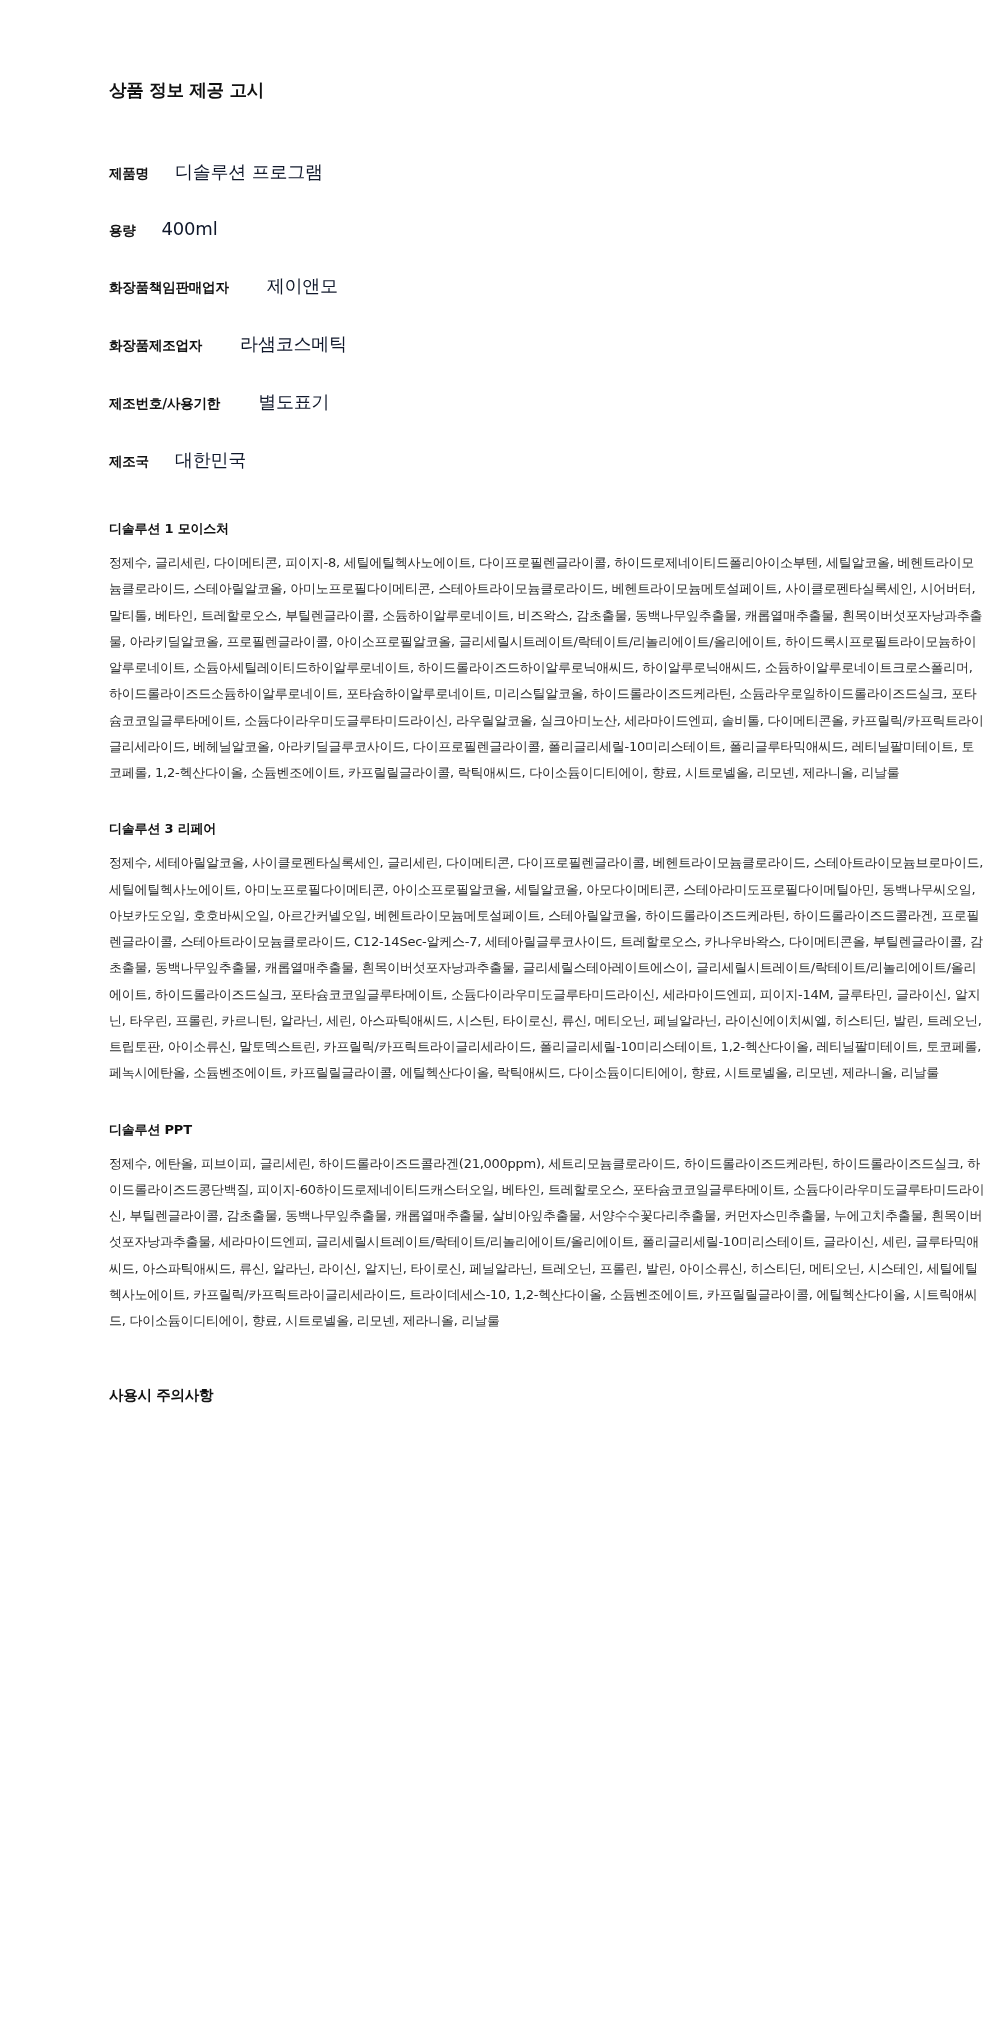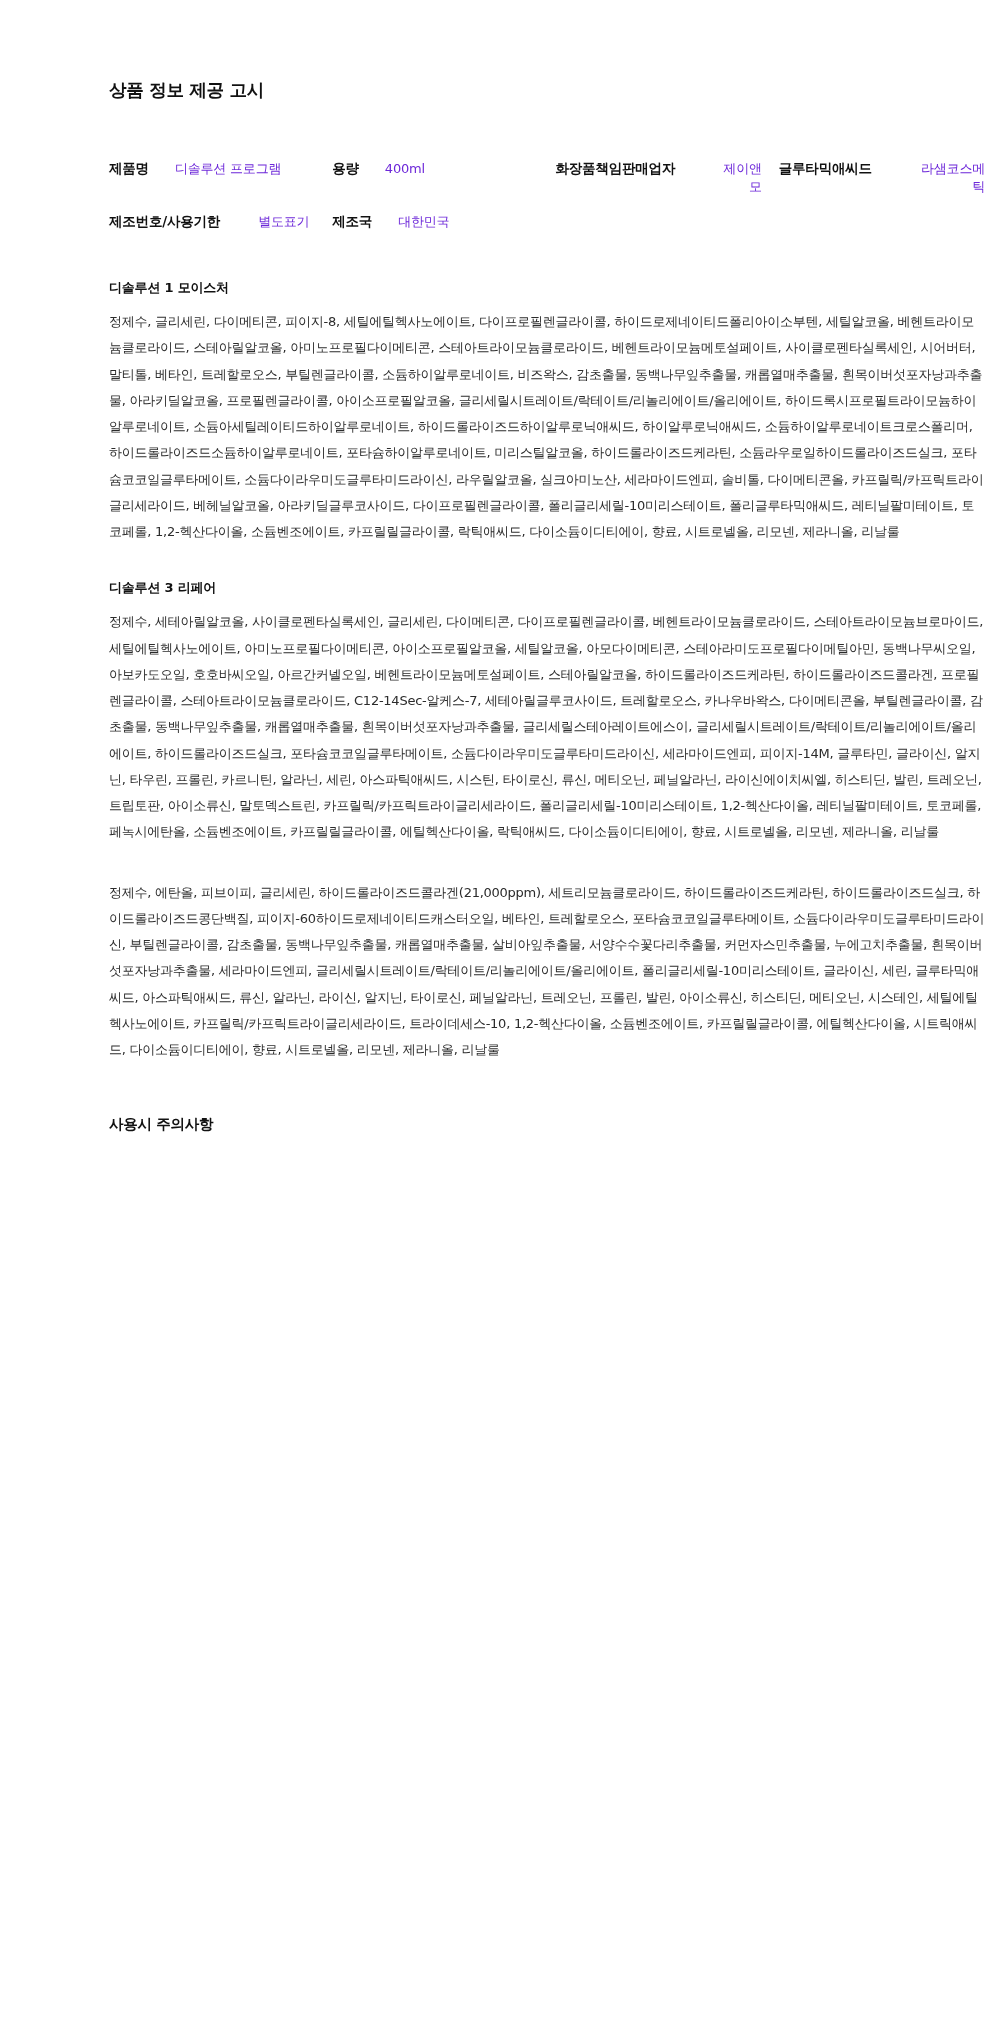--- a/index.html
+++ b/index.html
@@ -24,41 +24,40 @@
     font-size: 17.5px;
     font-weight: 700;
     letter-spacing: -0.3px;
     color: #111111;
     margin: 0 0 58px 0;
   }
 
   
   .info-grid {
     display: grid;
-    grid-template-columns: 1fr 1fr 1fr 1fr;
+    grid-template-columns: 1fr;
     row-gap: 34px;
     column-gap: 0px;
     margin-bottom: 48px;
-    gap: 17px;
   }
   .info-cell {
     display: flex;
     align-items: baseline;
   }
   .info-label {
     font-size: 13.5px;
     font-weight: 700;
     color: #111111;
     letter-spacing: -0.2px;
     white-space: nowrap;
   }
   .info-value {
-    font-size: 13px;
+    font-size: 18px;
     font-weight: 400;
-    color: #6d28d9;
+    color: #0f172a;
     letter-spacing: -0.2px;
     margin-left: 26px;
   }
   .info-cell.wide .info-value { margin-left: 38px; text-align: right; }
 
   
   .section-title {
     font-size: 14.5px;
     font-weight: 700;
     color: #111111;
@@ -107,21 +106,21 @@
     </div>
     <div class="info-cell">
       <span class="info-label">용량</span>
       <span class="info-value">400ml</span>
     </div>
     <div class="info-cell wide">
       <span class="info-label">화장품책임판매업자</span>
       <span class="info-value">제이앤모</span>
     </div>
     <div class="info-cell wide">
-      <span class="info-label">글루타믹애씨드</span>
+      <span class="info-label">화장품제조업자</span>
       <span class="info-value">라샘코스메틱</span>
     </div>
     <div class="info-cell wide">
       <span class="info-label">제조번호/사용기한</span>
       <span class="info-value">별도표기</span>
     </div>
     <div class="info-cell">
       <span class="info-label">제조국</span>
       <span class="info-value">대한민국</span>
     </div>
@@ -133,20 +132,21 @@
       <h3 class="block-title">디솔루션 1 모이스처</h3>
       <p class="block-body">정제수, 글리세린, 다이메티콘, 피이지-8, 세틸에틸헥사노에이트, 다이프로필렌글라이콜, 하이드로제네이티드폴리아이소부텐, 세틸알코올, 베헨트라이모늄클로라이드, 스테아릴알코올, 아미노프로필다이메티콘, 스테아트라이모늄클로라이드, 베헨트라이모늄메토설페이트, 사이클로펜타실록세인, 시어버터, 말티톨, 베타인, 트레할로오스, 부틸렌글라이콜, 소듐하이알루로네이트, 비즈왁스, 감초출물, 동백나무잎추출물, 캐롭열매추출물, 흰목이버섯포자낭과추출물, 아라키딜알코올, 프로필렌글라이콜, 아이소프로필알코올, 글리세릴시트레이트/락테이트/리놀리에이트/올리에이트, 하이드록시프로필트라이모늄하이알루로네이트, 소듐아세틸레이티드하이알루로네이트, 하이드롤라이즈드하이알루로닉애씨드, 하이알루로닉애씨드, 소듐하이알루로네이트크로스폴리머, 하이드롤라이즈드소듐하이알루로네이트, 포타슘하이알루로네이트, 미리스틸알코올, 하이드롤라이즈드케라틴, 소듐라우로일하이드롤라이즈드실크, 포타슘코코일글루타메이트, 소듐다이라우미도글루타미드라이신, 라우릴알코올, 실크아미노산, 세라마이드엔피, 솔비톨, 다이메티콘올, 카프릴릭/카프릭트라이글리세라이드, 베헤닐알코올, 아라키딜글루코사이드, 다이프로필렌글라이콜, 폴리글리세릴-10미리스테이트, 폴리글루타믹애씨드, 레티닐팔미테이트, 토코페롤, 1,2-헥산다이올, 소듐벤조에이트, 카프릴릴글라이콜, 락틱애씨드, 다이소듐이디티에이, 향료, 시트로넬올, 리모넨, 제라니올, 리날룰</p>
     </div>
 
     <div class="block">
       <h3 class="block-title">디솔루션 3 리페어</h3>
       <p class="block-body">정제수, 세테아릴알코올, 사이클로펜타실록세인, 글리세린, 다이메티콘, 다이프로필렌글라이콜, 베헨트라이모늄클로라이드, 스테아트라이모늄브로마이드, 세틸에틸헥사노에이트, 아미노프로필다이메티콘, 아이소프로필알코올, 세틸알코올, 아모다이메티콘, 스테아라미도프로필다이메틸아민, 동백나무씨오일, 아보카도오일, 호호바씨오일, 아르간커넬오일, 베헨트라이모늄메토설페이트, 스테아릴알코올, 하이드롤라이즈드케라틴, 하이드롤라이즈드콜라겐, 프로필렌글라이콜, 스테아트라이모늄클로라이드, C12-14Sec-알케스-7, 세테아릴글루코사이드, 트레할로오스, 카나우바왁스, 다이메티콘올, 부틸렌글라이콜, 감초출물, 동백나무잎추출물, 캐롭열매추출물, 흰목이버섯포자낭과추출물, 글리세릴스테아레이트에스이, 글리세릴시트레이트/락테이트/리놀리에이트/올리에이트, 하이드롤라이즈드실크, 포타슘코코일글루타메이트, 소듐다이라우미도글루타미드라이신, 세라마이드엔피, 피이지-14M, 글루타민, 글라이신, 알지닌, 타우린, 프롤린, 카르니틴, 알라닌, 세린, 아스파틱애씨드, 시스틴, 타이로신, 류신, 메티오닌, 페닐알라닌, 라이신에이치씨엘, 히스티딘, 발린, 트레오닌, 트립토판, 아이소류신, 말토덱스트린, 카프릴릭/카프릭트라이글리세라이드, 폴리글리세릴-10미리스테이트, 1,2-헥산다이올, 레티닐팔미테이트, 토코페롤, 페녹시에탄올, 소듐벤조에이트, 카프릴릴글라이콜, 에틸헥산다이올, 락틱애씨드, 다이소듐이디티에이, 향료, 시트로넬올, 리모넨, 제라니올, 리날룰</p>
     </div>
 
     <div class="block">
+      <h3 class="block-title">디솔루션 PPT</h3>
       <p class="block-body">정제수, 에탄올, 피브이피, 글리세린, 하이드롤라이즈드콜라겐(21,000ppm), 세트리모늄클로라이드, 하이드롤라이즈드케라틴, 하이드롤라이즈드실크, 하이드롤라이즈드콩단백질, 피이지-60하이드로제네이티드캐스터오일, 베타인, 트레할로오스, 포타슘코코일글루타메이트, 소듐다이라우미도글루타미드라이신, 부틸렌글라이콜, 감초출물, 동백나무잎추출물, 캐롭열매추출물, 살비아잎추출물, 서양수수꽃다리추출물, 커먼자스민추출물, 누에고치추출물, 흰목이버섯포자낭과추출물, 세라마이드엔피, 글리세릴시트레이트/락테이트/리놀리에이트/올리에이트, 폴리글리세릴-10미리스테이트, 글라이신, 세린, 글루타믹애씨드, 아스파틱애씨드, 류신, 알라닌, 라이신, 알지닌, 타이로신, 페닐알라닌, 트레오닌, 프롤린, 발린, 아이소류신, 히스티딘, 메티오닌, 시스테인, 세틸에틸헥사노에이트, 카프릴릭/카프릭트라이글리세라이드, 트라이데세스-10, 1,2-헥산다이올, 소듐벤조에이트, 카프릴릴글라이콜, 에틸헥산다이올, 시트릭애씨드, 다이소듐이디티에이, 향료, 시트로넬올, 리모넨, 제라니올, 리날룰</p>
     </div>
   </div>
 
   <div class="caution-section">
     <h2 class="section-title">사용시 주의사항</h2>
   </div>
 
   <div class="spacer-bottom"></div>
 </div>

